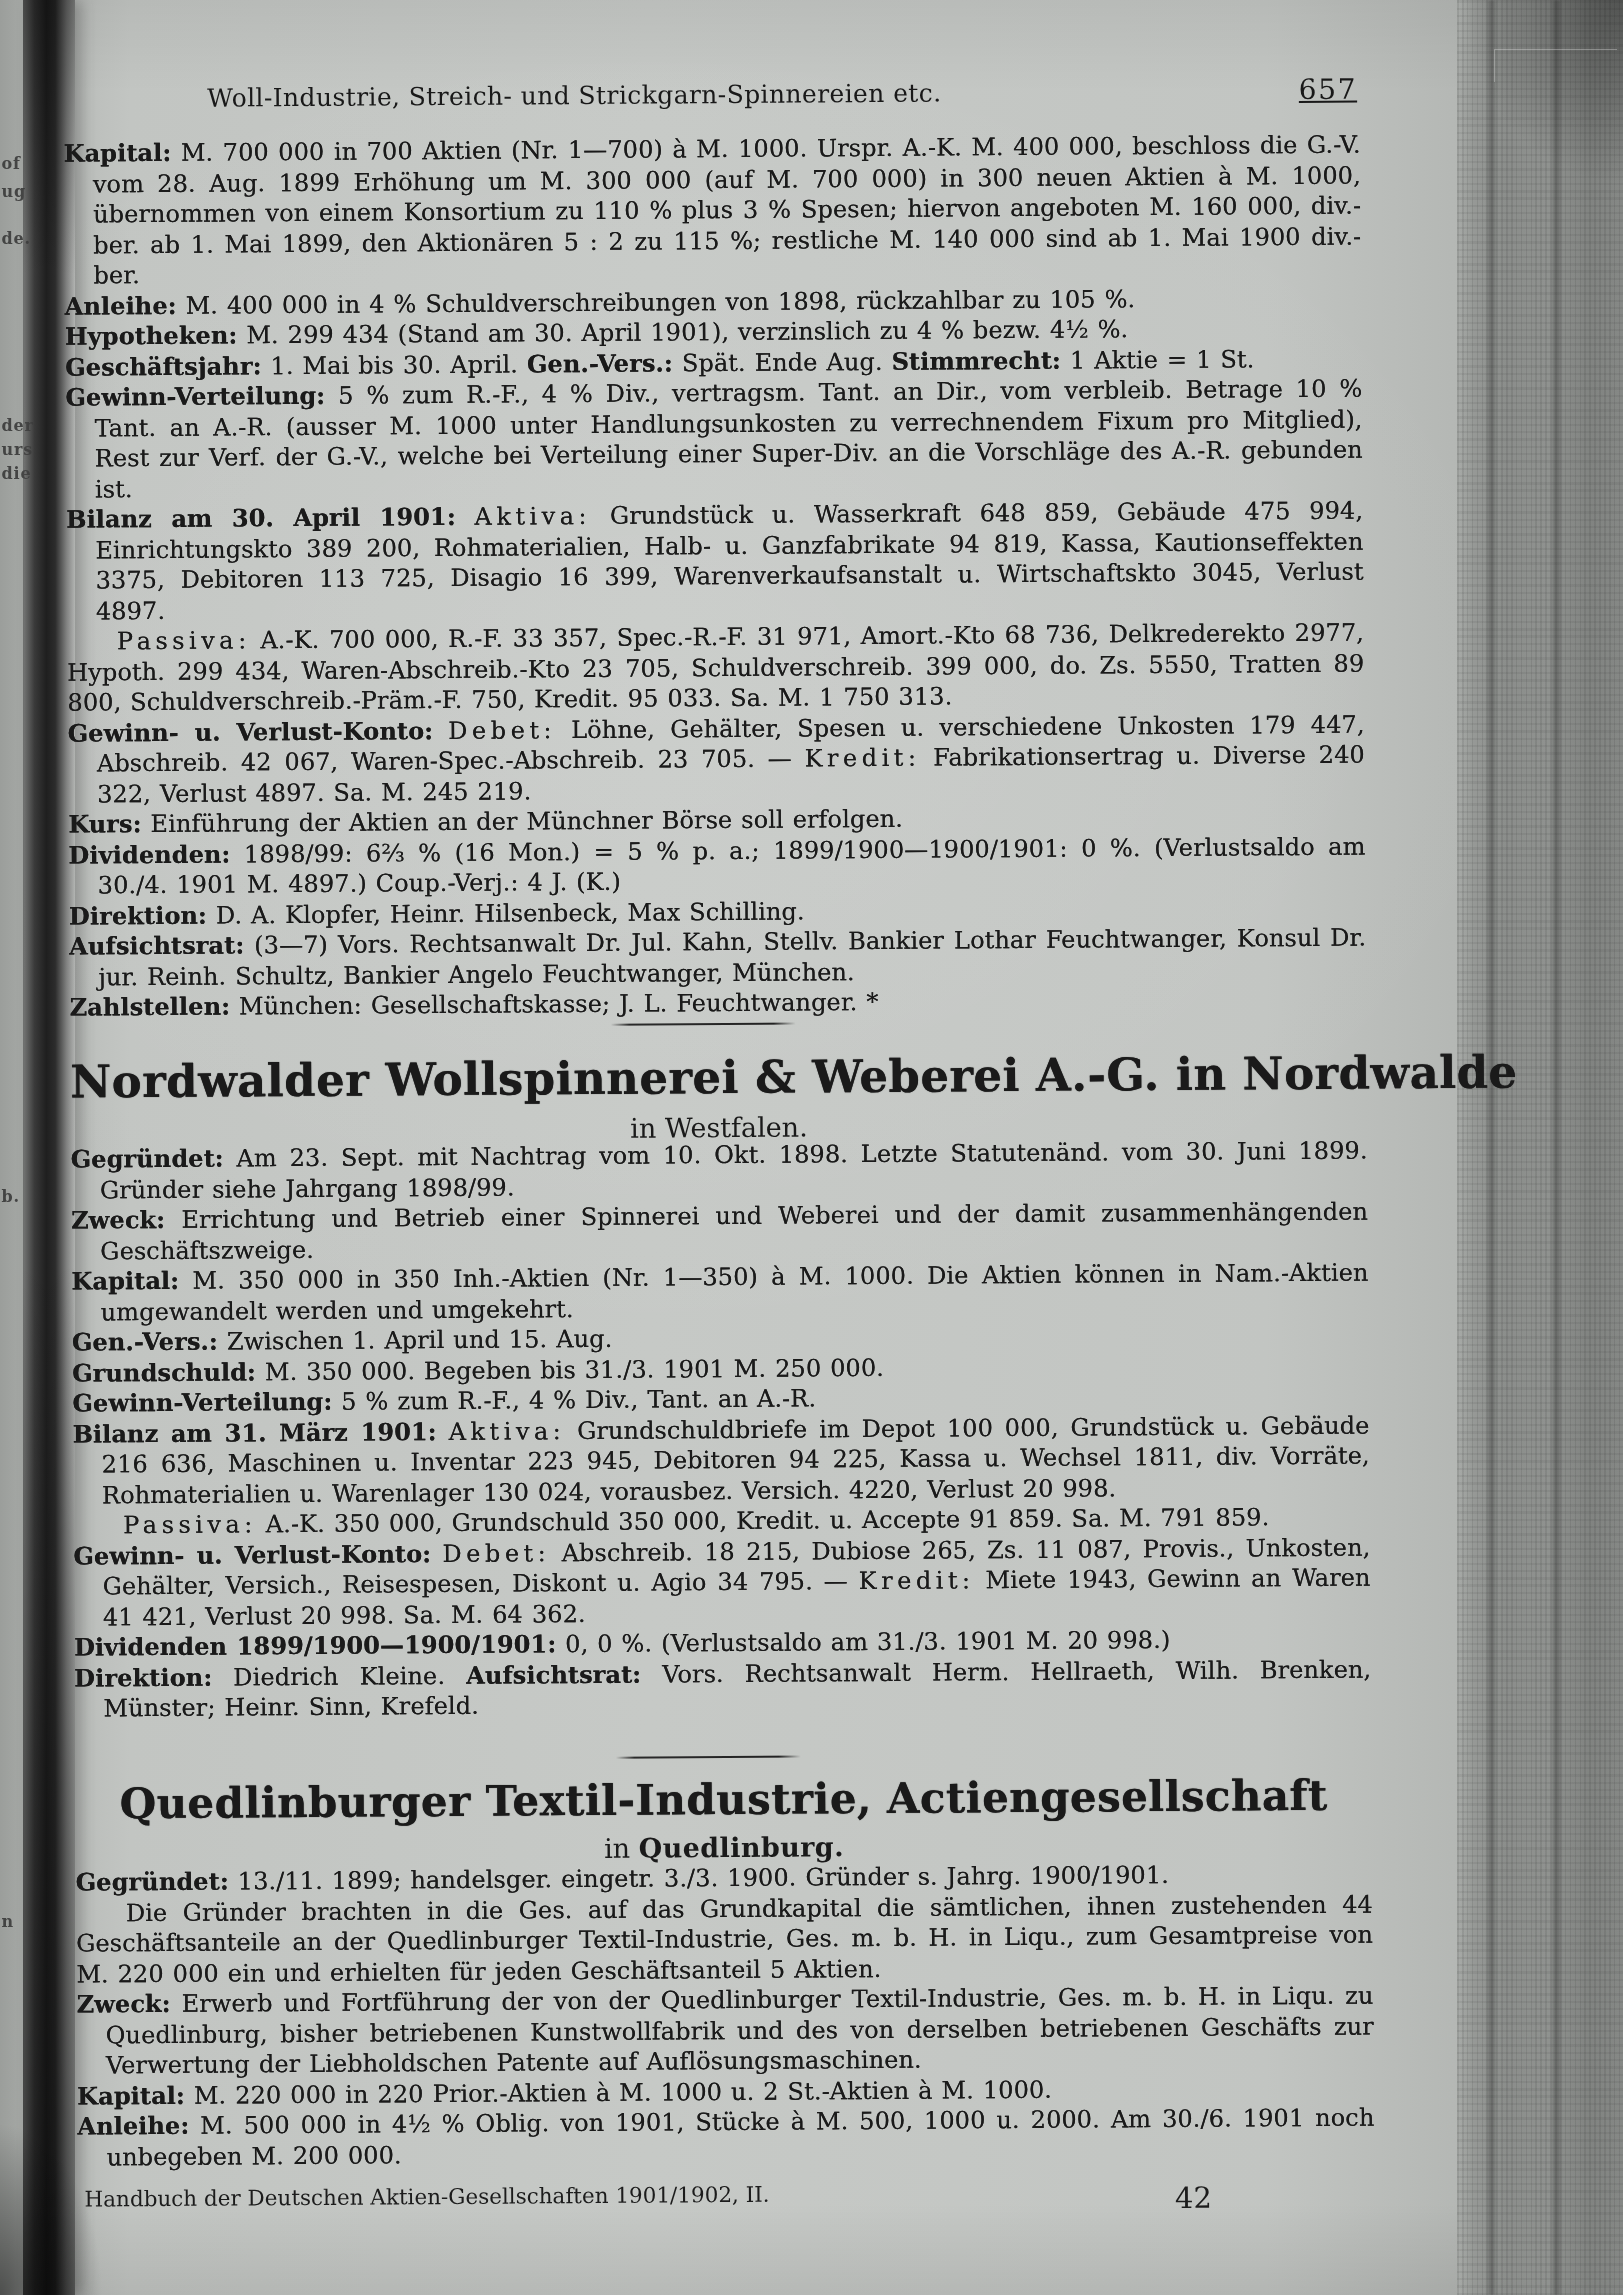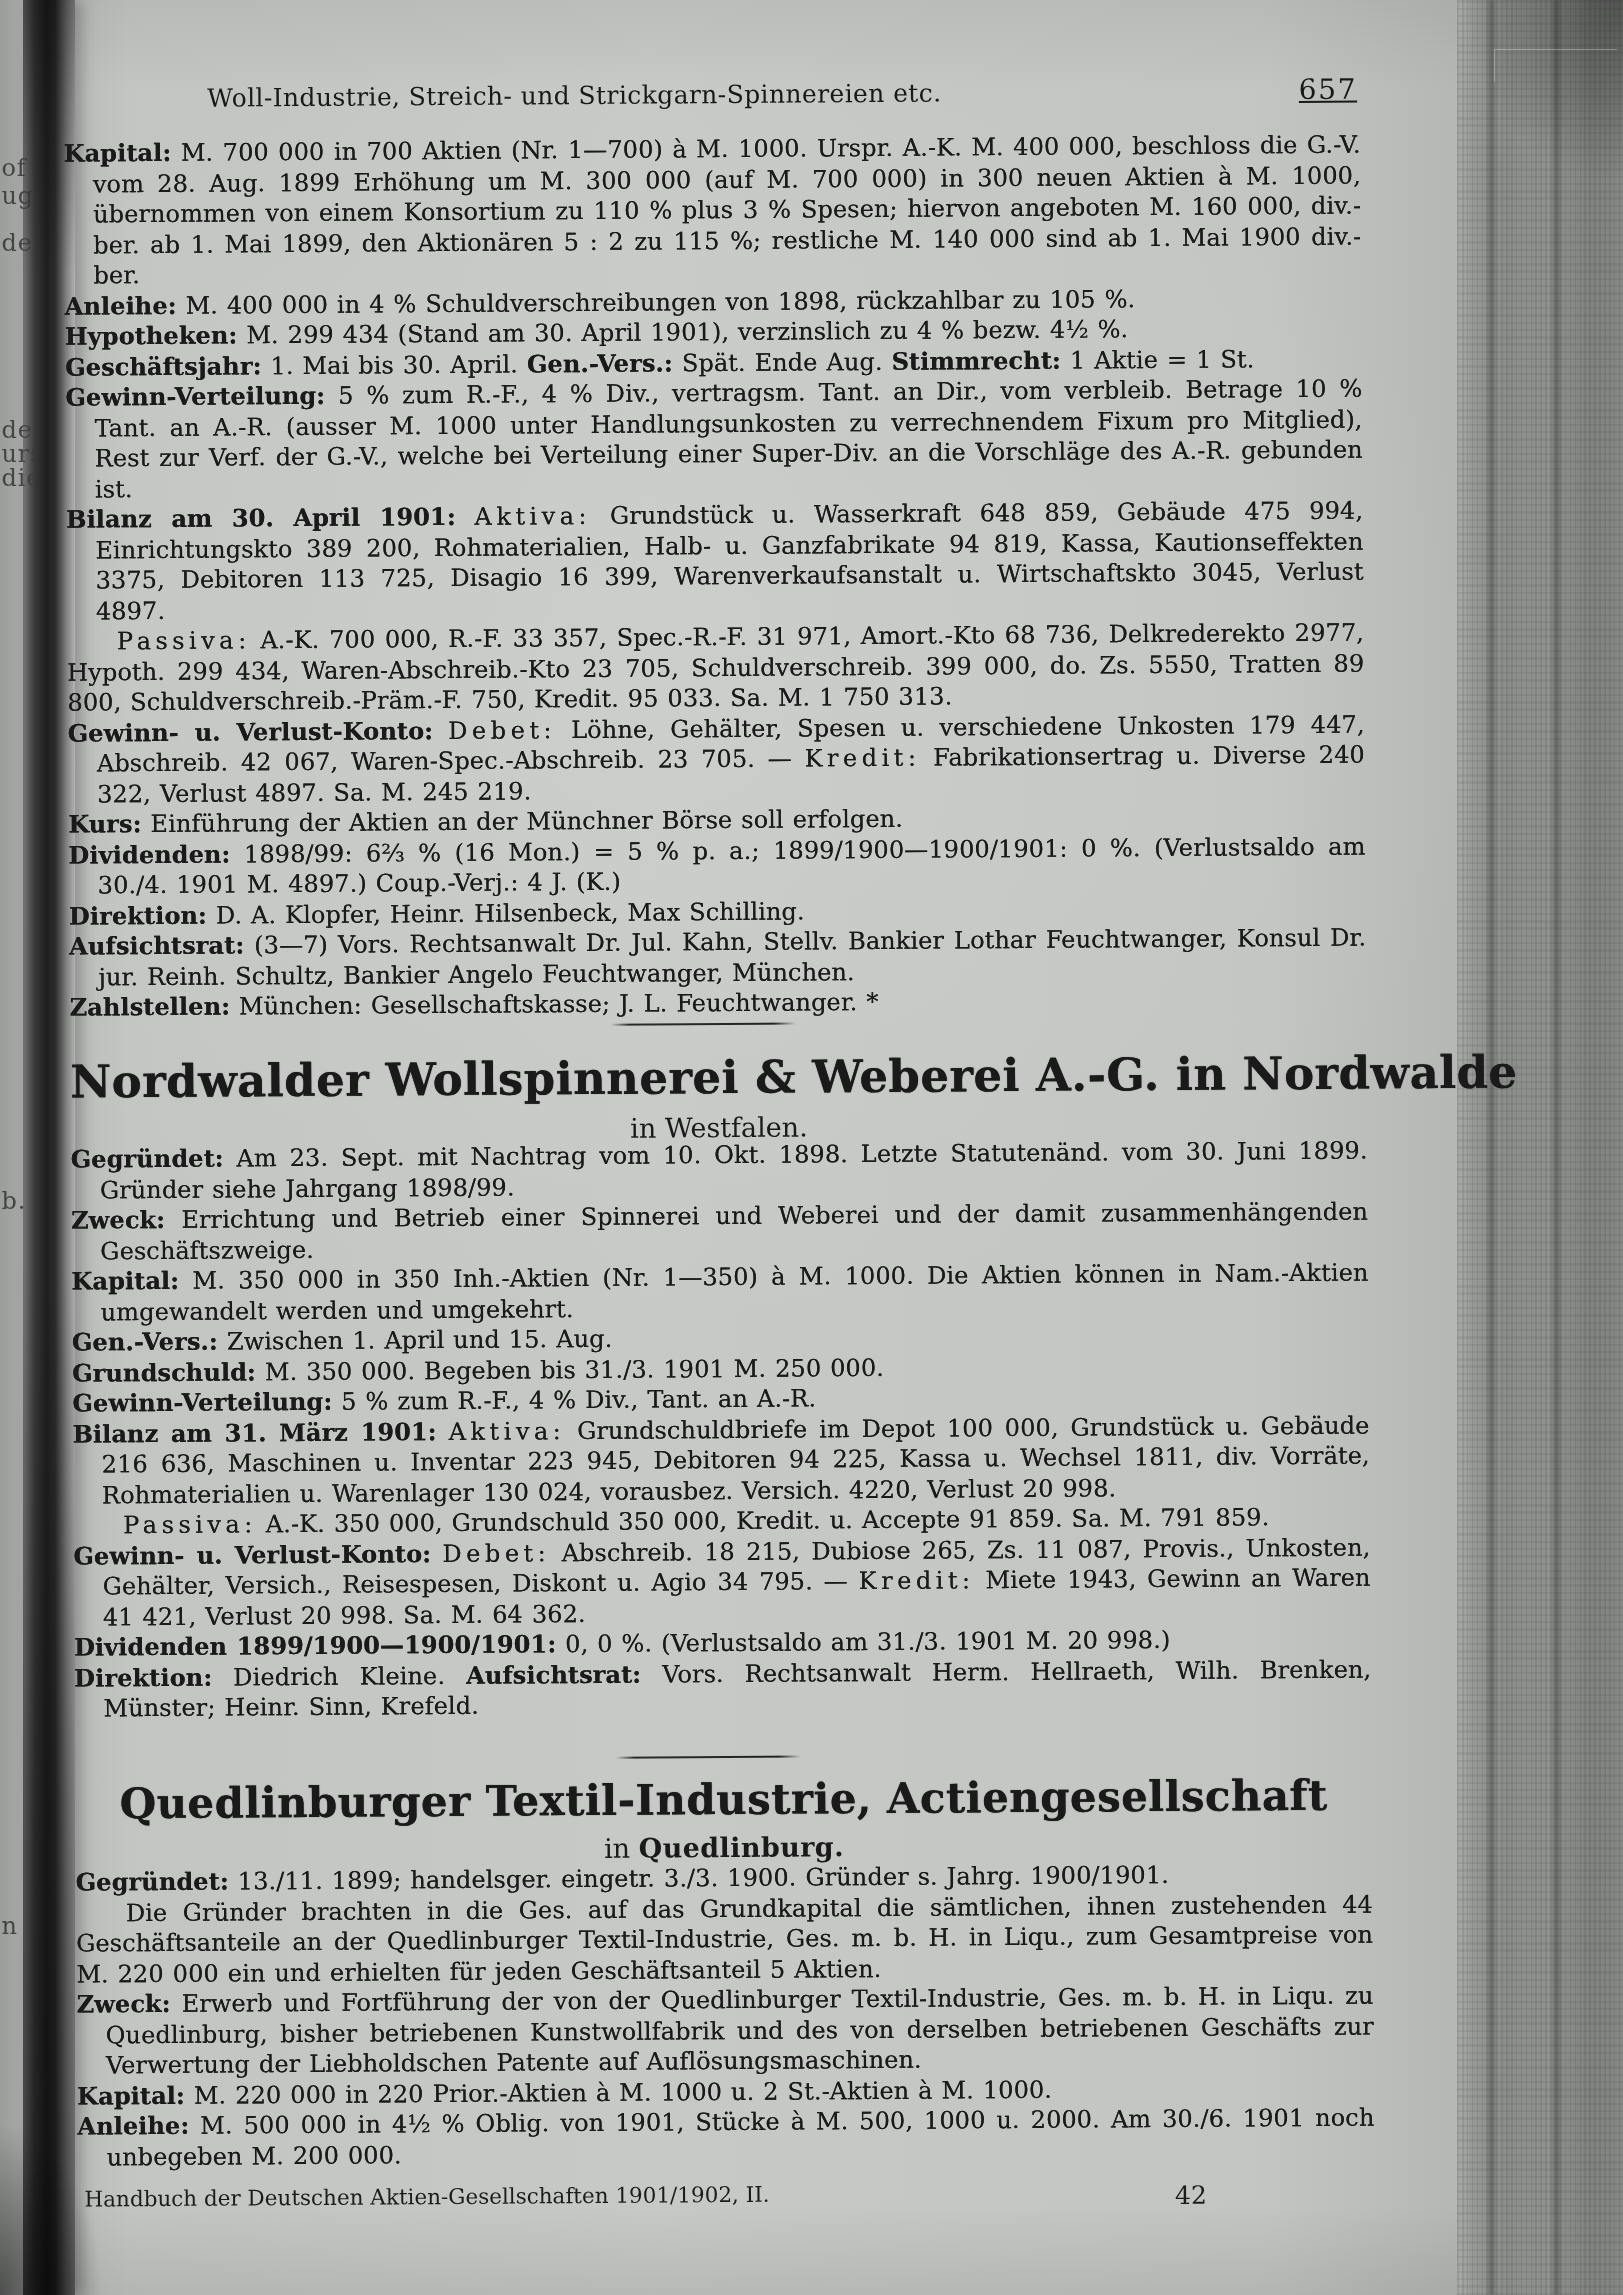--- a/index.html
+++ b/index.html
@@ -15,22 +15,22 @@
     background:
       radial-gradient(1299px 974px at 40% 30%, rgba(255,255,255,.10), rgba(0,0,0,0) 70%),
       linear-gradient(180deg, rgba(0,0,0,.06) 0, rgba(0,0,0,0) 4%, rgba(0,0,0,0) 96%, rgba(0,0,0,.08) 100%),
       linear-gradient(90deg, #aeb1ae 0, #c2c5c2 8%, #c6c9c6 40%, #c2c5c2 78%, #b2b5b2 92%, #a8aba8 100%);
   }
   .left-bleed{
     position:absolute;left:0;top:0;width:24px;height:2295px;
     background:linear-gradient(90deg,#9b9e9b,#a6a9a6);
   }
   .bleed-mark{
-    position:absolute;left:1.6px;font-size:24px;color:rgba(45,45,45,.8);
-    filter:blur(0.5px);letter-spacing:0.8px;
+    position:absolute;left:1.6px;font-size:16px;color:rgba(45,45,45,.8);
+    filter:blur(0.5px);letter-spacing:0.8px;font-weight:bold;
   }
   .binding{
     position:absolute;left:23px;top:0;width:52px;height:2295px;
     background:linear-gradient(90deg, rgba(70,70,70,.55) 0, #3a3a3a 22%, #1f1f1f 45%, #2c2c2c 62%, rgba(110,110,110,.75) 84%, rgba(150,150,150,.25) 100%);
     box-shadow:6.5px 0 13px rgba(60,60,60,.35);
   }
   .binding:after{
     content:"";position:absolute;inset:0;
     background:linear-gradient(180deg, rgba(0,0,0,.35) 0, rgba(0,0,0,0) 12%, rgba(0,0,0,0) 55%, rgba(0,0,0,.28) 78%, rgba(0,0,0,.45) 100%);
   }
@@ -89,21 +89,21 @@
   #head2{top:1776px;}
   .sect-title{font-size:45px;font-weight:bold;margin:0;letter-spacing:0.4px;
     text-shadow:0 0 0.8px rgba(10,10,10,.85);white-space:nowrap;}
   #head2 .sect-title{font-size:42px;}
   .sect-sub{font-size:27px;margin-top:8px;}
   .sect-sub .bold{letter-spacing:0.4px;}
   .page-footer{
     position:absolute;top:2183px;left:0;width:100%;font-size:21.5px;color:#1c1c1c;
   }
   .footer-text{margin-left:6.5px;}
-  .footer-page{position:absolute;left:1097px;top:1.6px;font-size:25px;text-align:right;}
+  .footer-page{position:absolute;left:1097px;top:1.6px;font-size:29px;text-align:right;}
 </style>
 </head>
 <body>
 
 <div class="paper"></div>
 <div class="left-bleed" id="bleed">
     <span class="bleed-mark" style="top: 154px;">of</span>
     <span class="bleed-mark" style="top: 182px;">ug</span>
     <span class="bleed-mark" style="top: 229px;">de.</span>
     <span class="bleed-mark" style="top: 416px;">der</span>

